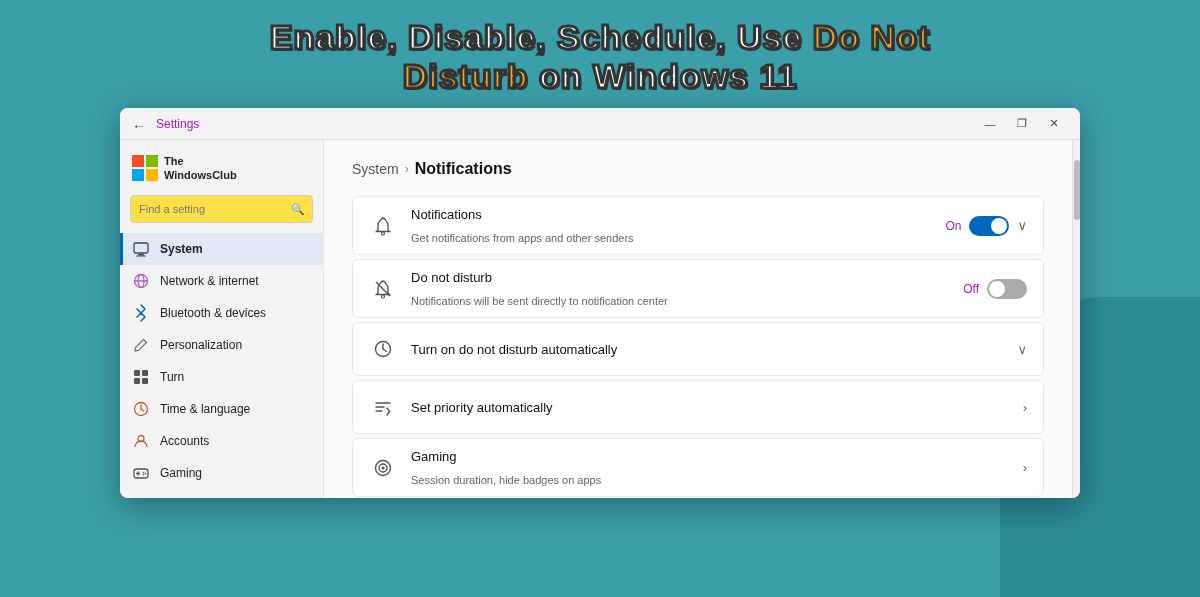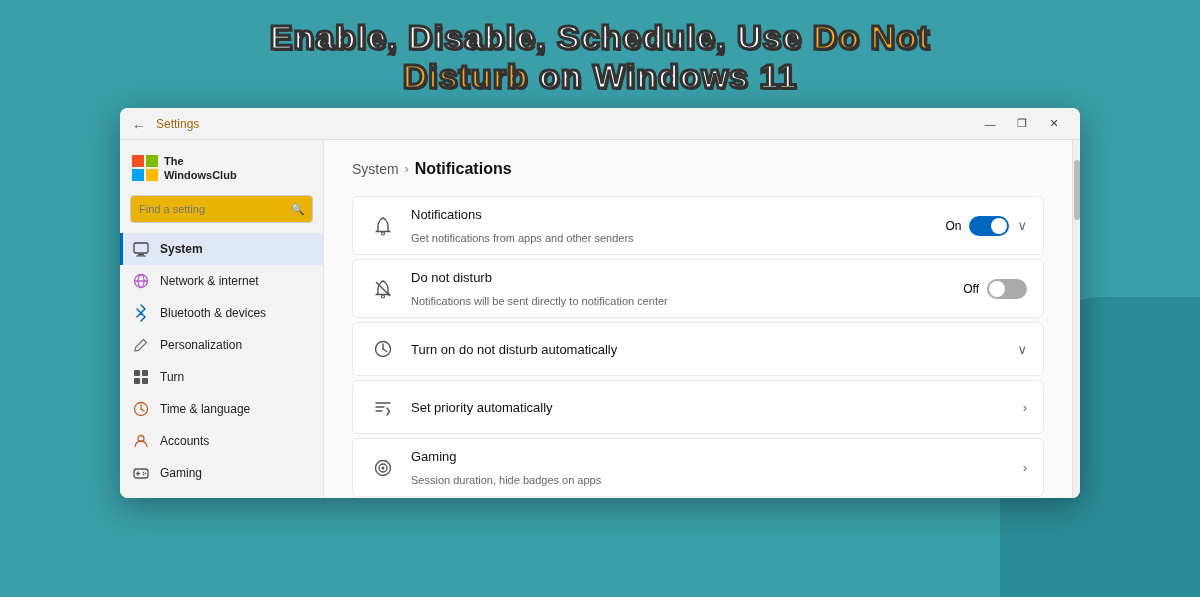--- a/index.html
+++ b/index.html
@@ -85,21 +85,21 @@
       border-bottom: 1px solid #e0e0e0;
     }
     .title-bar-back {
       font-size: 14px;
       color: #555;
       margin-right: 10px;
       cursor: pointer;
     }
     .title-bar-label {
       font-size: 12px;
-      color: #a16207;
+      color: #a21caf;
       font-weight: 400;
     }
     .title-bar-controls {
       margin-left: auto;
       display: flex;
       gap: 4px;
     }
     .title-bar-btn {
       width: 28px;
       height: 20px;
@@ -153,21 +153,21 @@
       margin: 0 10px 10px 10px;
       position: relative;
     }
     .sidebar-search input {
       width: 100%;
       height: 28px;
       border: 1px solid #ccc;
       border-radius: 4px;
       padding: 0 28px 0 8px;
       font-size: 11px;
-      background: #eab308;
+      background: #fde047;
       color: #555;
       outline: none;
     }
     .sidebar-search-icon {
       position: absolute;
       right: 8px;
       top: 50%;
       transform: translateY(-50%);
       font-size: 11px;
       color: #888;
@@ -292,21 +292,21 @@
       border-radius: 50%;
       position: absolute;
       top: 2px;
       transition: left 0.15s;
     }
     .toggle.on .toggle-knob { left: 22px; }
     .toggle.off .toggle-knob { left: 2px; }
 
     .toggle-label {
       font-size: 12px;
-      color: #000000;
+      color: #a21caf;
     }
 
     
     .chevron {
       font-size: 13px;
       color: #666;
     }
 
     
     .main-content::-webkit-scrollbar { width: 6px; }

